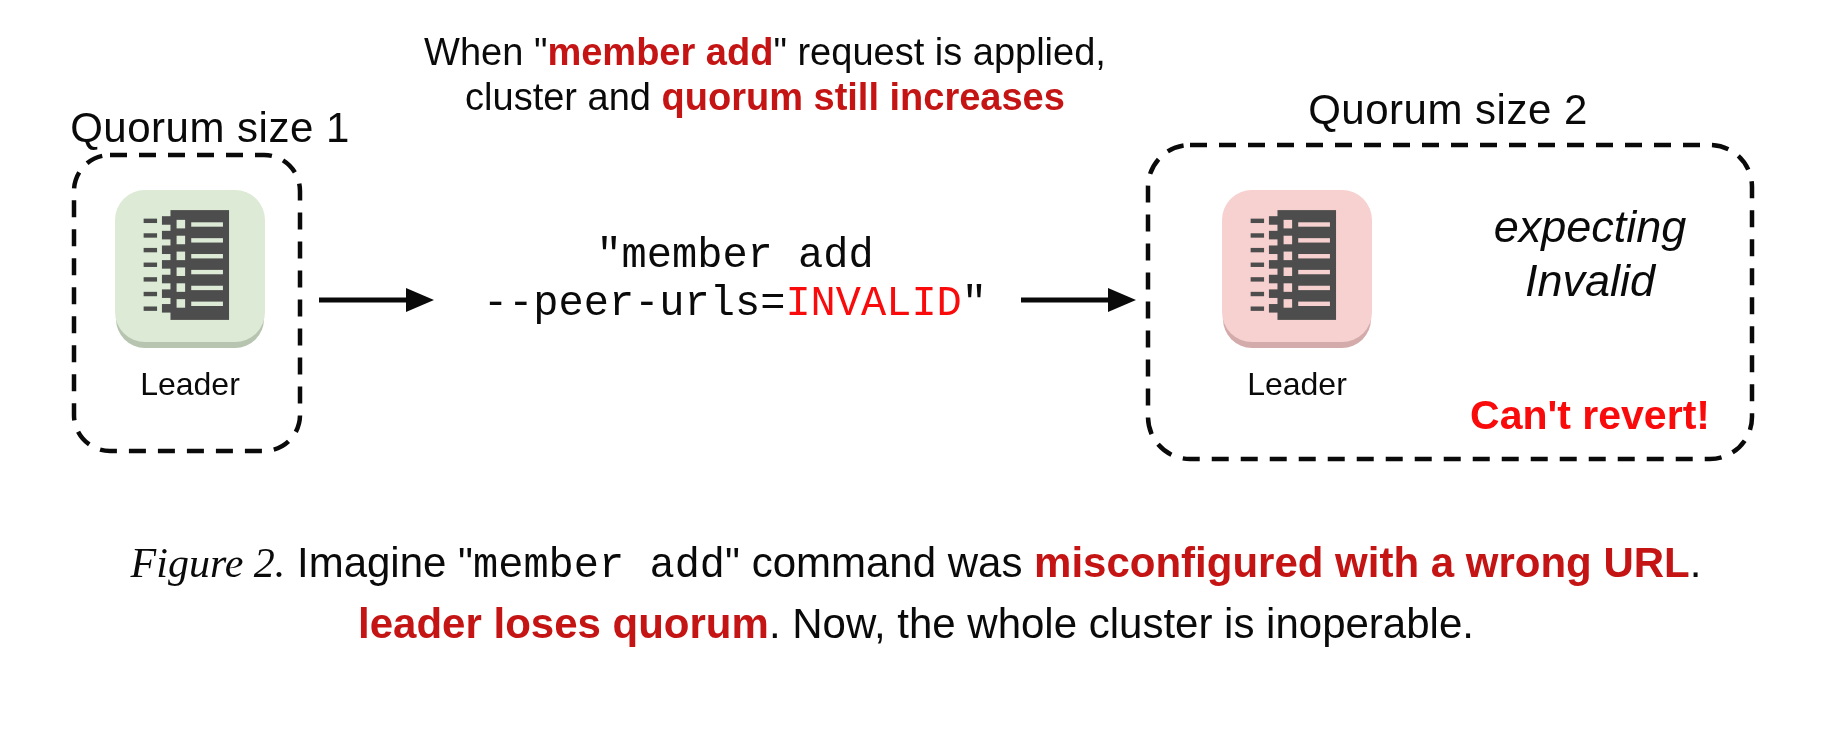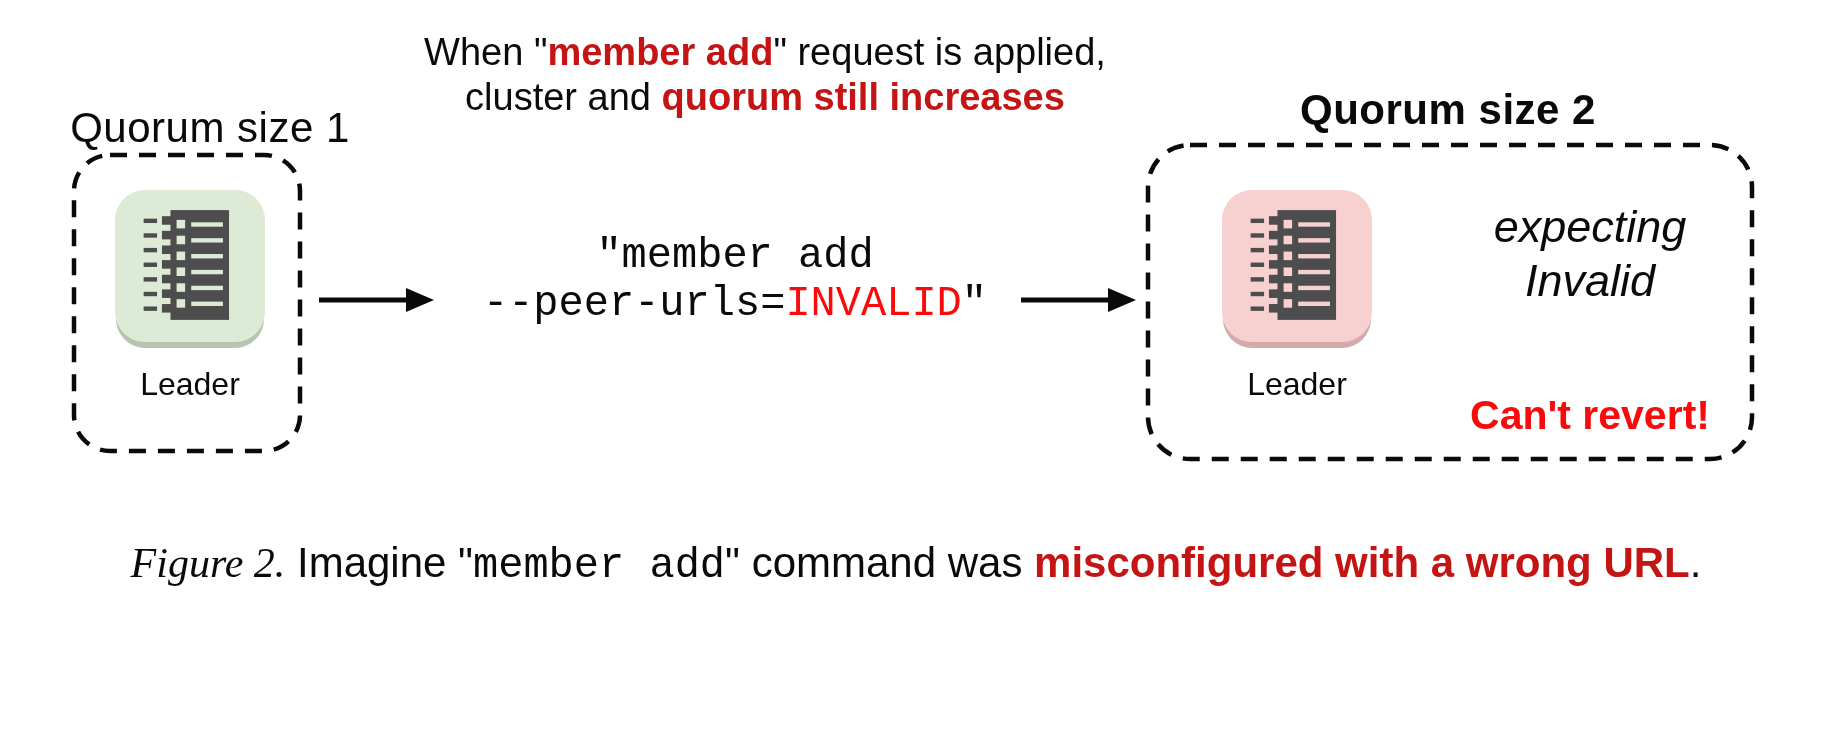--- a/index.html
+++ b/index.html
@@ -89,21 +89,21 @@
   <div class="abs center command" style="left:430px;top:232px;width:610px;">
     <div>"member add</div>
     <div><span>--peer-urls=</span><span class="bright-red">INVALID</span><span>"</span></div>
   </div>
 
   <svg class="abs" style="left:1018px;top:284px;" width="120" height="32" viewBox="0 0 120 32">
     <line x1="3" y1="16" x2="92" y2="16" stroke="#0a0a0a" stroke-width="5"></line>
     <polygon points="90,4 118,16 90,28" fill="#0a0a0a"></polygon>
   </svg>
 
-  <div class="abs center cluster-title" style="left:1248px;top:86px;width:400px;font-weight:bold;">Quorum size 2</div>
+  <div class="abs center cluster-title" style="left:1248px;top:86px;width:400px;">Quorum size 2</div>
 
   <svg class="abs" style="left:1144px;top:141px;" width="612" height="322" viewBox="0 0 612 322">
     <rect x="4" y="4" width="604" height="314" rx="42" ry="42" fill="none" stroke="#0a0a0a" stroke-width="4.5" stroke-dasharray="17 12"></rect>
   </svg>
 
   <div class="abs tile tile-pink" style="left:1222px;top:190px;">
     <svg width="122" height="122" viewBox="0 0 100 100">
       <rect x="34" y="5" width="48" height="90" fill="var(--icon_dark)"></rect>
       <g fill="var(--icon_dark)">
         <rect x="27" y="10" width="8" height="7"></rect>
@@ -142,15 +142,16 @@
 
   <div class="abs center expecting" style="left:1400px;top:200px;width:380px;">
     <div>expecting</div>
     <div>Invalid</div>
   </div>
 
   <div class="abs center warning" style="left:1400px;top:392px;width:380px;text-align:center;">Can't revert!</div>
 
   <div class="abs center caption" style="left:0;top:534px;width:1832px;">
     <div><span class="ital">Figure 2.</span><span> Imagine "</span><span class="mono">member add</span><span>" command was </span><span class="redbold">misconfigured with a wrong URL</span><span>.</span></div>
+    <div><span class="redbold">leader loses quorum</span><span>. Now, the whole cluster is inoperable.</span></div>
   </div>
 
 </div>
 
 </body></html>

